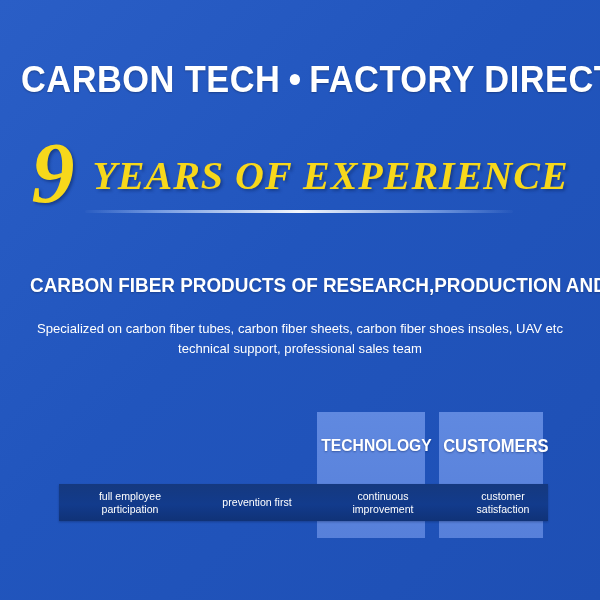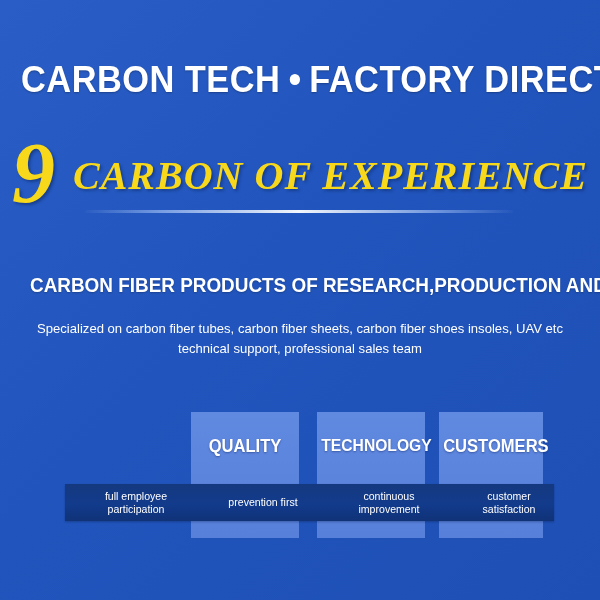--- a/index.html
+++ b/index.html
@@ -173,21 +173,21 @@
     white-space: nowrap;
     text-shadow: 0 1px 2px rgba(10,35,95,0.45);
   }
   .card.c1 .card-title,
   .card.c3 .card-title { font-size: 18px; }
 
   
   .band {
     position: absolute;
     top: 484px;
-    left: 65px;
+    left: 59px;
     width: 489px;
     height: 37px;
     background: #133a87;
     background: linear-gradient(to bottom, #15397f 0%, #123b8c 55%, #103277 100%);
     box-shadow: 0 1px 2px rgba(8,26,70,0.35);
   }
   .band-cell {
     position: absolute;
     top: 0;
     height: 37px;
@@ -212,36 +212,33 @@
 </head>
 <body>
 
 <div id="banner">
 
   <div class="headline">
     <span>CARBON TECH</span><span class="dot"></span><span>FACTORY DIRECT</span>
   </div>
 
   <div class="years-row">
-    <span class="big-nine">9</span><span class="years-text">CARBON OF EXPERIENCE</span>
+    <span class="big-nine">9</span><span class="years-text">YEARS OF EXPERIENCE</span>
   </div>
 
   <div class="divider"></div>
 
   <div class="subheadline">CARBON FIBER PRODUCTS OF RESEARCH,PRODUCTION AND SALES</div>
 
   <div class="description">
     <span class="line">Specialized on carbon fiber tubes, carbon fiber sheets, carbon fiber shoes insoles, UAV etc</span>
     <span class="line">technical support, professional sales team</span>
   </div>
 
   <div class="cards">
-    <div class="card c1">
-      <div class="card-title">QUALITY</div>
-    </div>
     <div class="card c2">
       <div class="card-title">TECHNOLOGY</div>
     </div>
     <div class="card c3">
       <div class="card-title">CUSTOMERS</div>
     </div>
   </div>
 
   <div class="band">
     <div class="band-cell b0">

